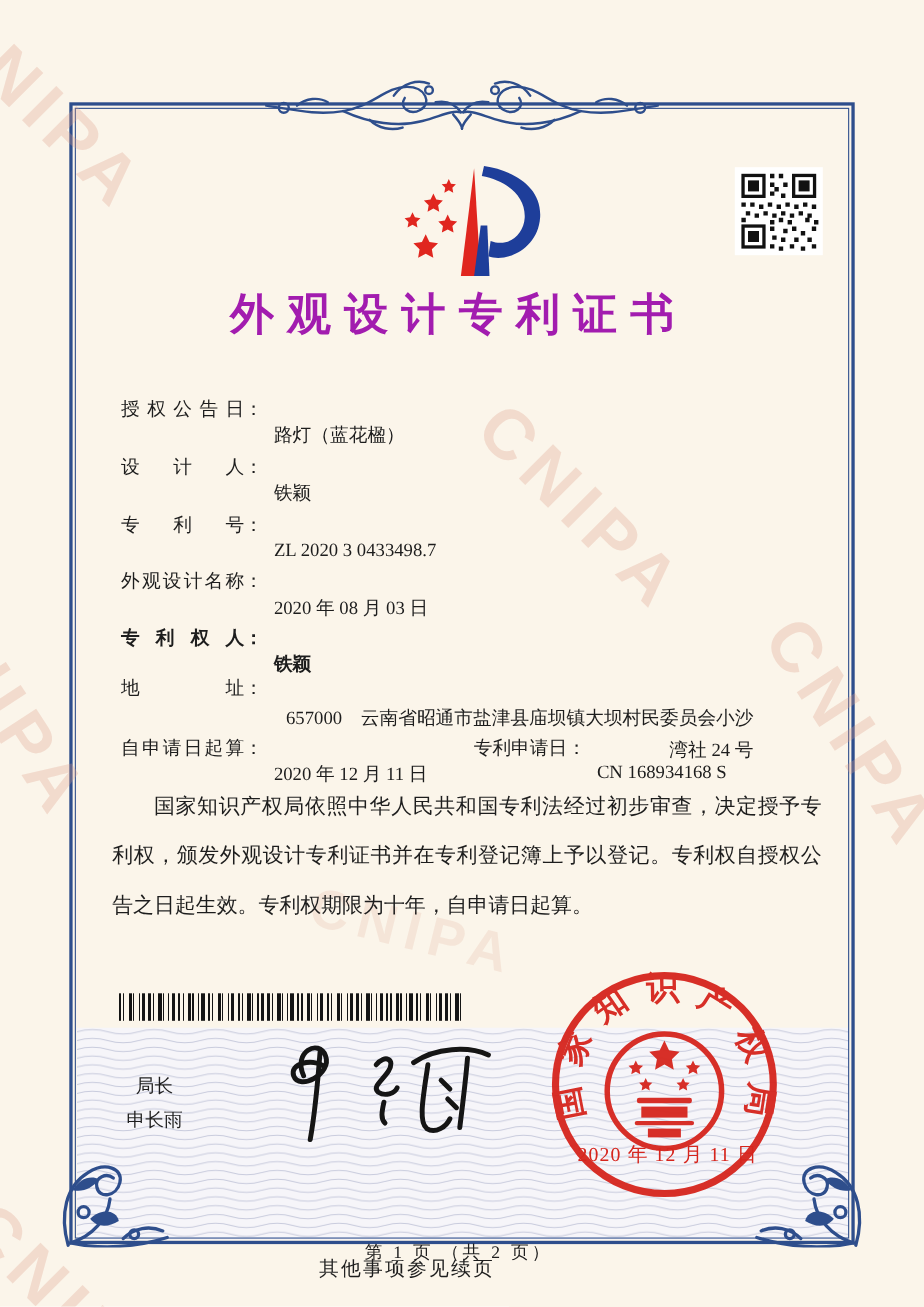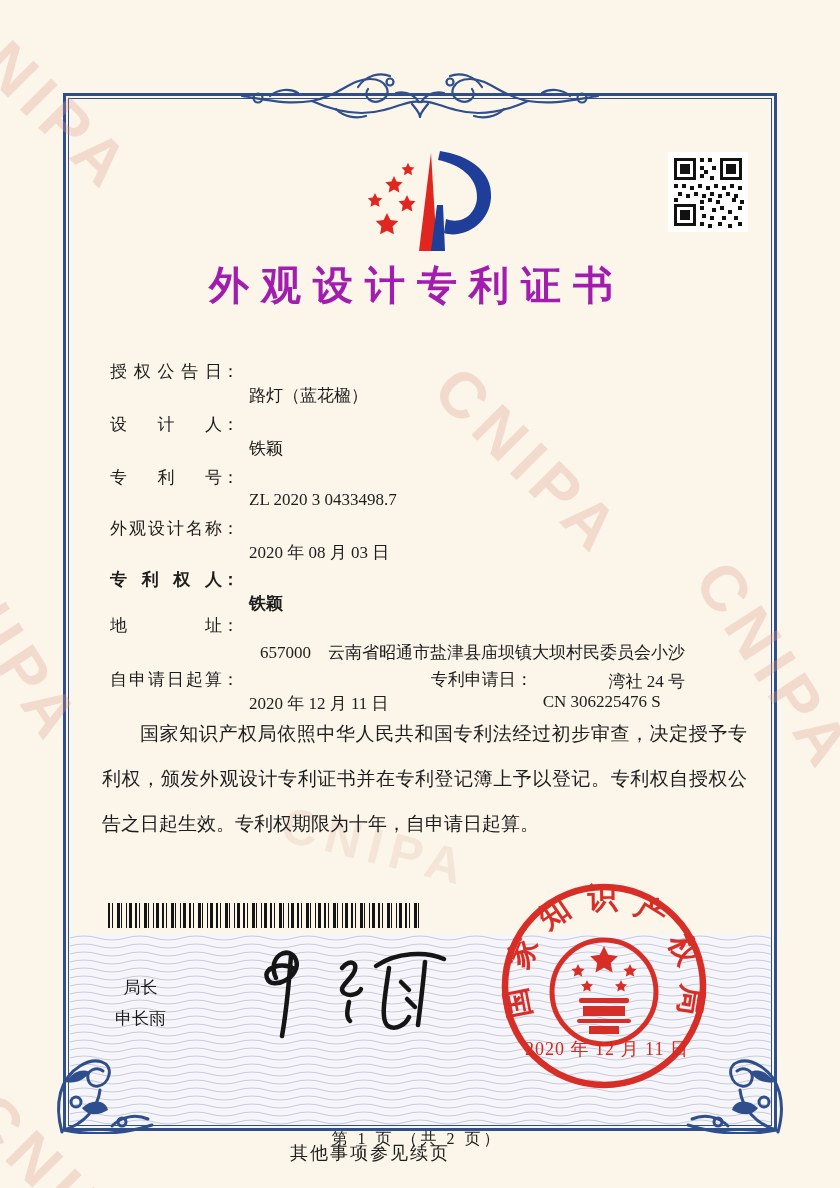--- a/index.html
+++ b/index.html
@@ -184,21 +184,21 @@
   <div class="row" style="top:517px;">
     <span class="lbl">外观设计名称</span><span class="colon">：</span><span class="val">2020 年 08 月 03 日</span>
   </div>
   <div class="row" style="top:568px;font-weight:bold;">
     <span class="lbl">专利权人</span><span class="colon">：</span><span class="val">铁颖</span>
   </div>
   <div class="row" style="top:614px;">
     <span class="lbl">地址</span><span class="colon">：</span><span class="val val-wide">657000　云南省昭通市盐津县庙坝镇大坝村民委员会小沙湾社 24 号</span>
   </div>
   <div class="row" style="top:668px;">
-    <span class="lbl">自申请日起算</span><span class="colon">：</span><span class="val">2020 年 12 月 11 日</span><span class="grp2"><span class="lbl2">专利申请日</span><span class="colon">：</span><span class="val">CN 306225476 S</span></span>
+    <span class="lbl">自申请日起算</span><span class="colon">：</span><span class="val">2020 年 12 月 11 日</span><span class="grp2"><span class="lbl2">专利申请日</span><span class="colon">：</span><span class="val">CN 168934168 S</span></span>
   </div>
 
   <p class="para" style="top:692px;">国家知识产权局依照中华人民共和国专利法经过初步审查，决定授予专利权，颁发外观设计专利证书并在专利登记簿上予以登记。专利权自授权公告之日起生效。专利权期限为十年，自申请日起算。</p>
 
   <div class="barcode"></div>
 
   <div class="commissioner">
     <div>局长</div>
     <div>申长雨</div>
   </div>

